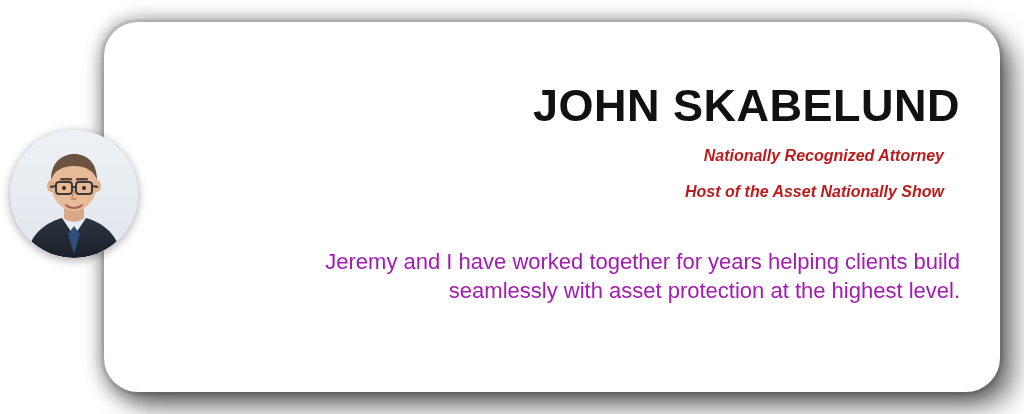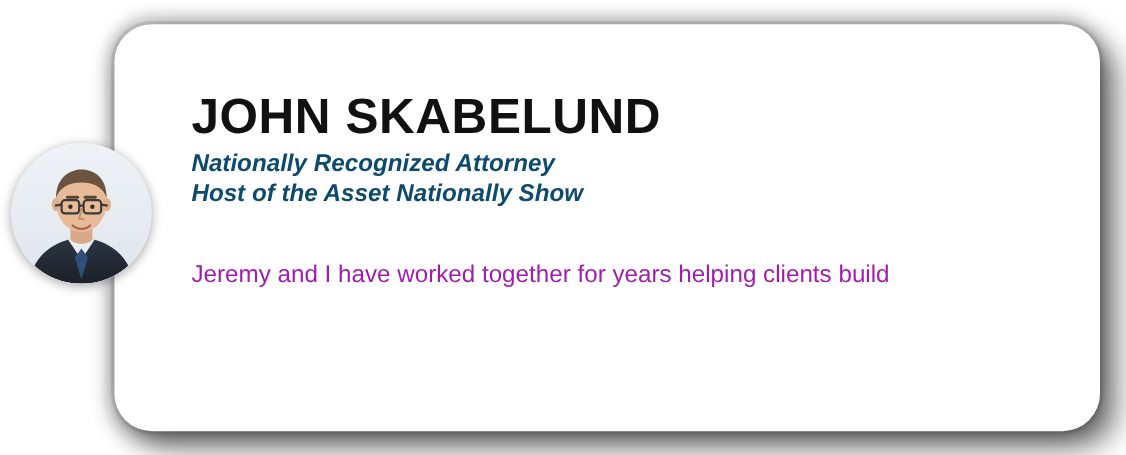--- a/index.html
+++ b/index.html
@@ -12,20 +12,21 @@
     height: 414px;
     font-family: "Liberation Sans", sans-serif;
     overflow: hidden;
   }
 
   .testimonial-stage {
     position: relative;
     width: 1024px;
     height: 414px;
     background: #ffffff;
+    text-align: right;
   }
 
   
   .testimonial-card {
     position: absolute;
     left: 104px;
     top: 22px;
     width: 896px;
     height: 370px;
     background: #ffffff;
@@ -71,26 +72,26 @@
     font-size: 45px;
     font-weight: bold;
     letter-spacing: 0.5px;
     color: #111111;
     line-height: 1.06;
     margin: 0 0 4px 0;
     white-space: nowrap;
   }
 
   .person-title-line {
-    font-size: 22px;
+    font-size: 16px;
     font-weight: bold;
     font-style: italic;
-    color: #0c4a6e;
+    color: #b91c1c;
     line-height: 1.28;
-    margin: 0;
+    margin: 16px;
     white-space: nowrap;
   }
 
   .quote-text {
     margin-top: 44px;
     font-size: 22px;
     color: #a21caf;
     line-height: 1.33;
     max-width: 800px;
   }
@@ -105,20 +106,21 @@
     <div class="card-content">
 
       <h1 class="person-name">JOHN SKABELUND</h1>
 
       <p class="person-title-line">Nationally Recognized Attorney</p>
 
       <p class="person-title-line">Host of the Asset Nationally Show</p>
 
       <div class="quote-text">
         <div>Jeremy and I have worked together for years helping clients build</div>
+        <div>seamlessly with asset protection at the highest level.</div>
       </div>
 
     </div>
   </div>
 
   <div class="avatar-wrap">
     <div class="avatar-photo">
       <svg viewBox="0 0 128 128" xmlns="http://www.w3.org/2000/svg" aria-hidden="true">
         <defs>
           <clipPath id="circleClip">

